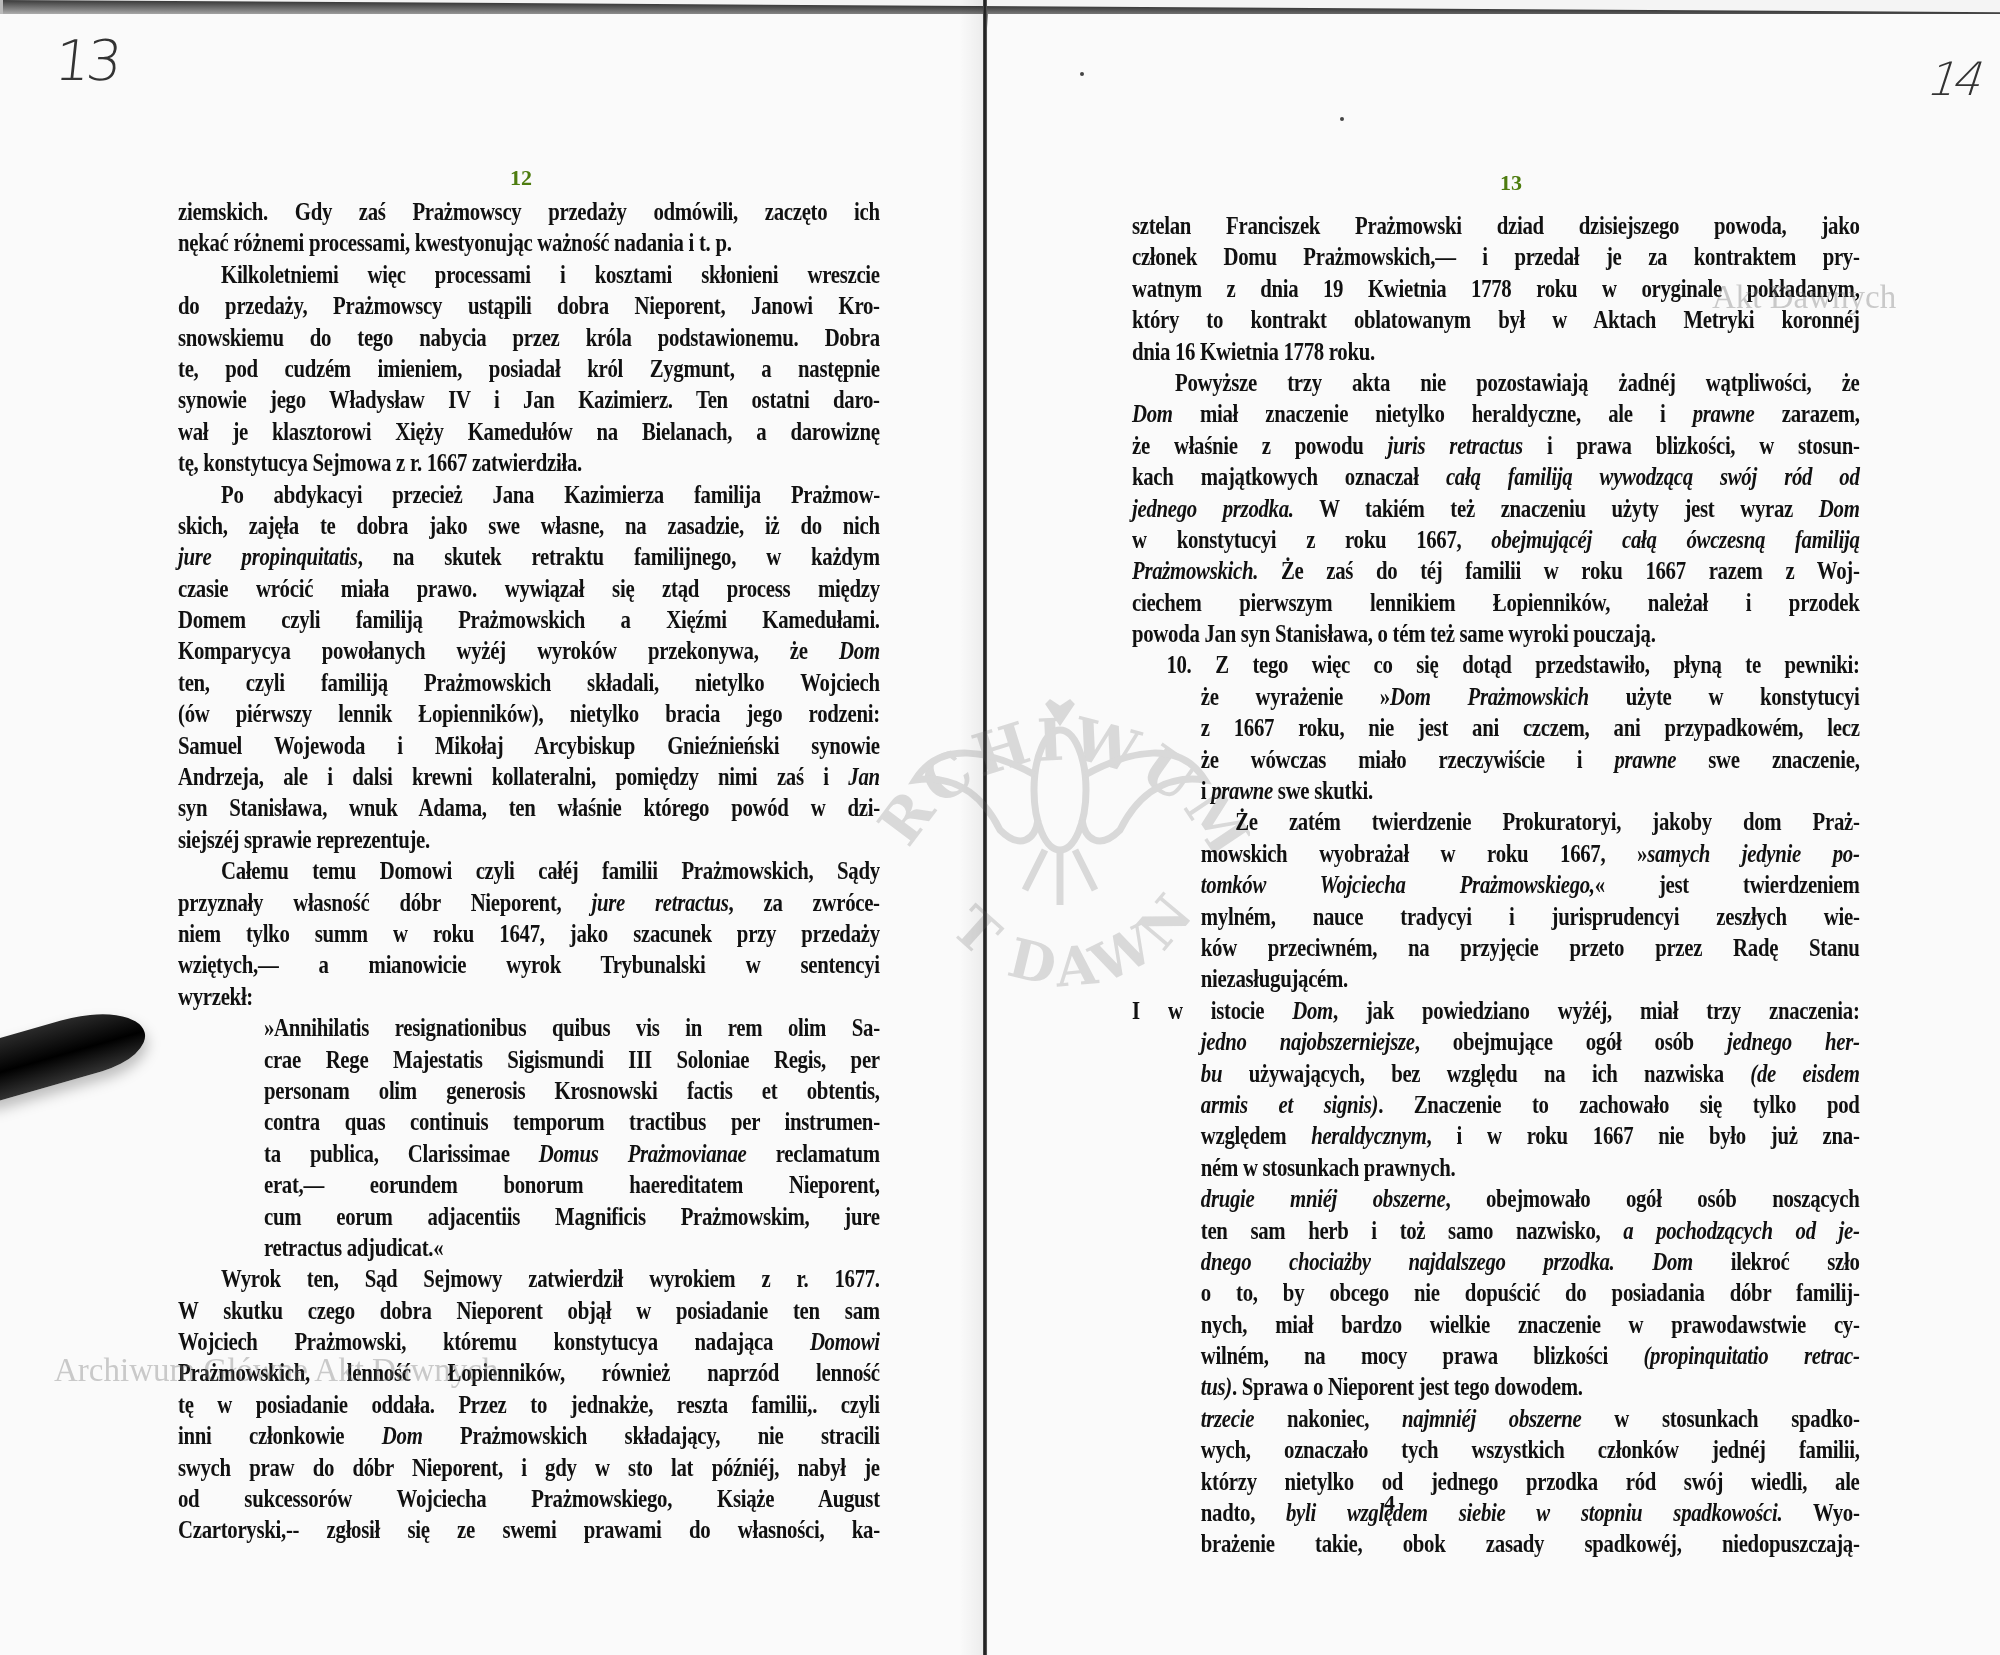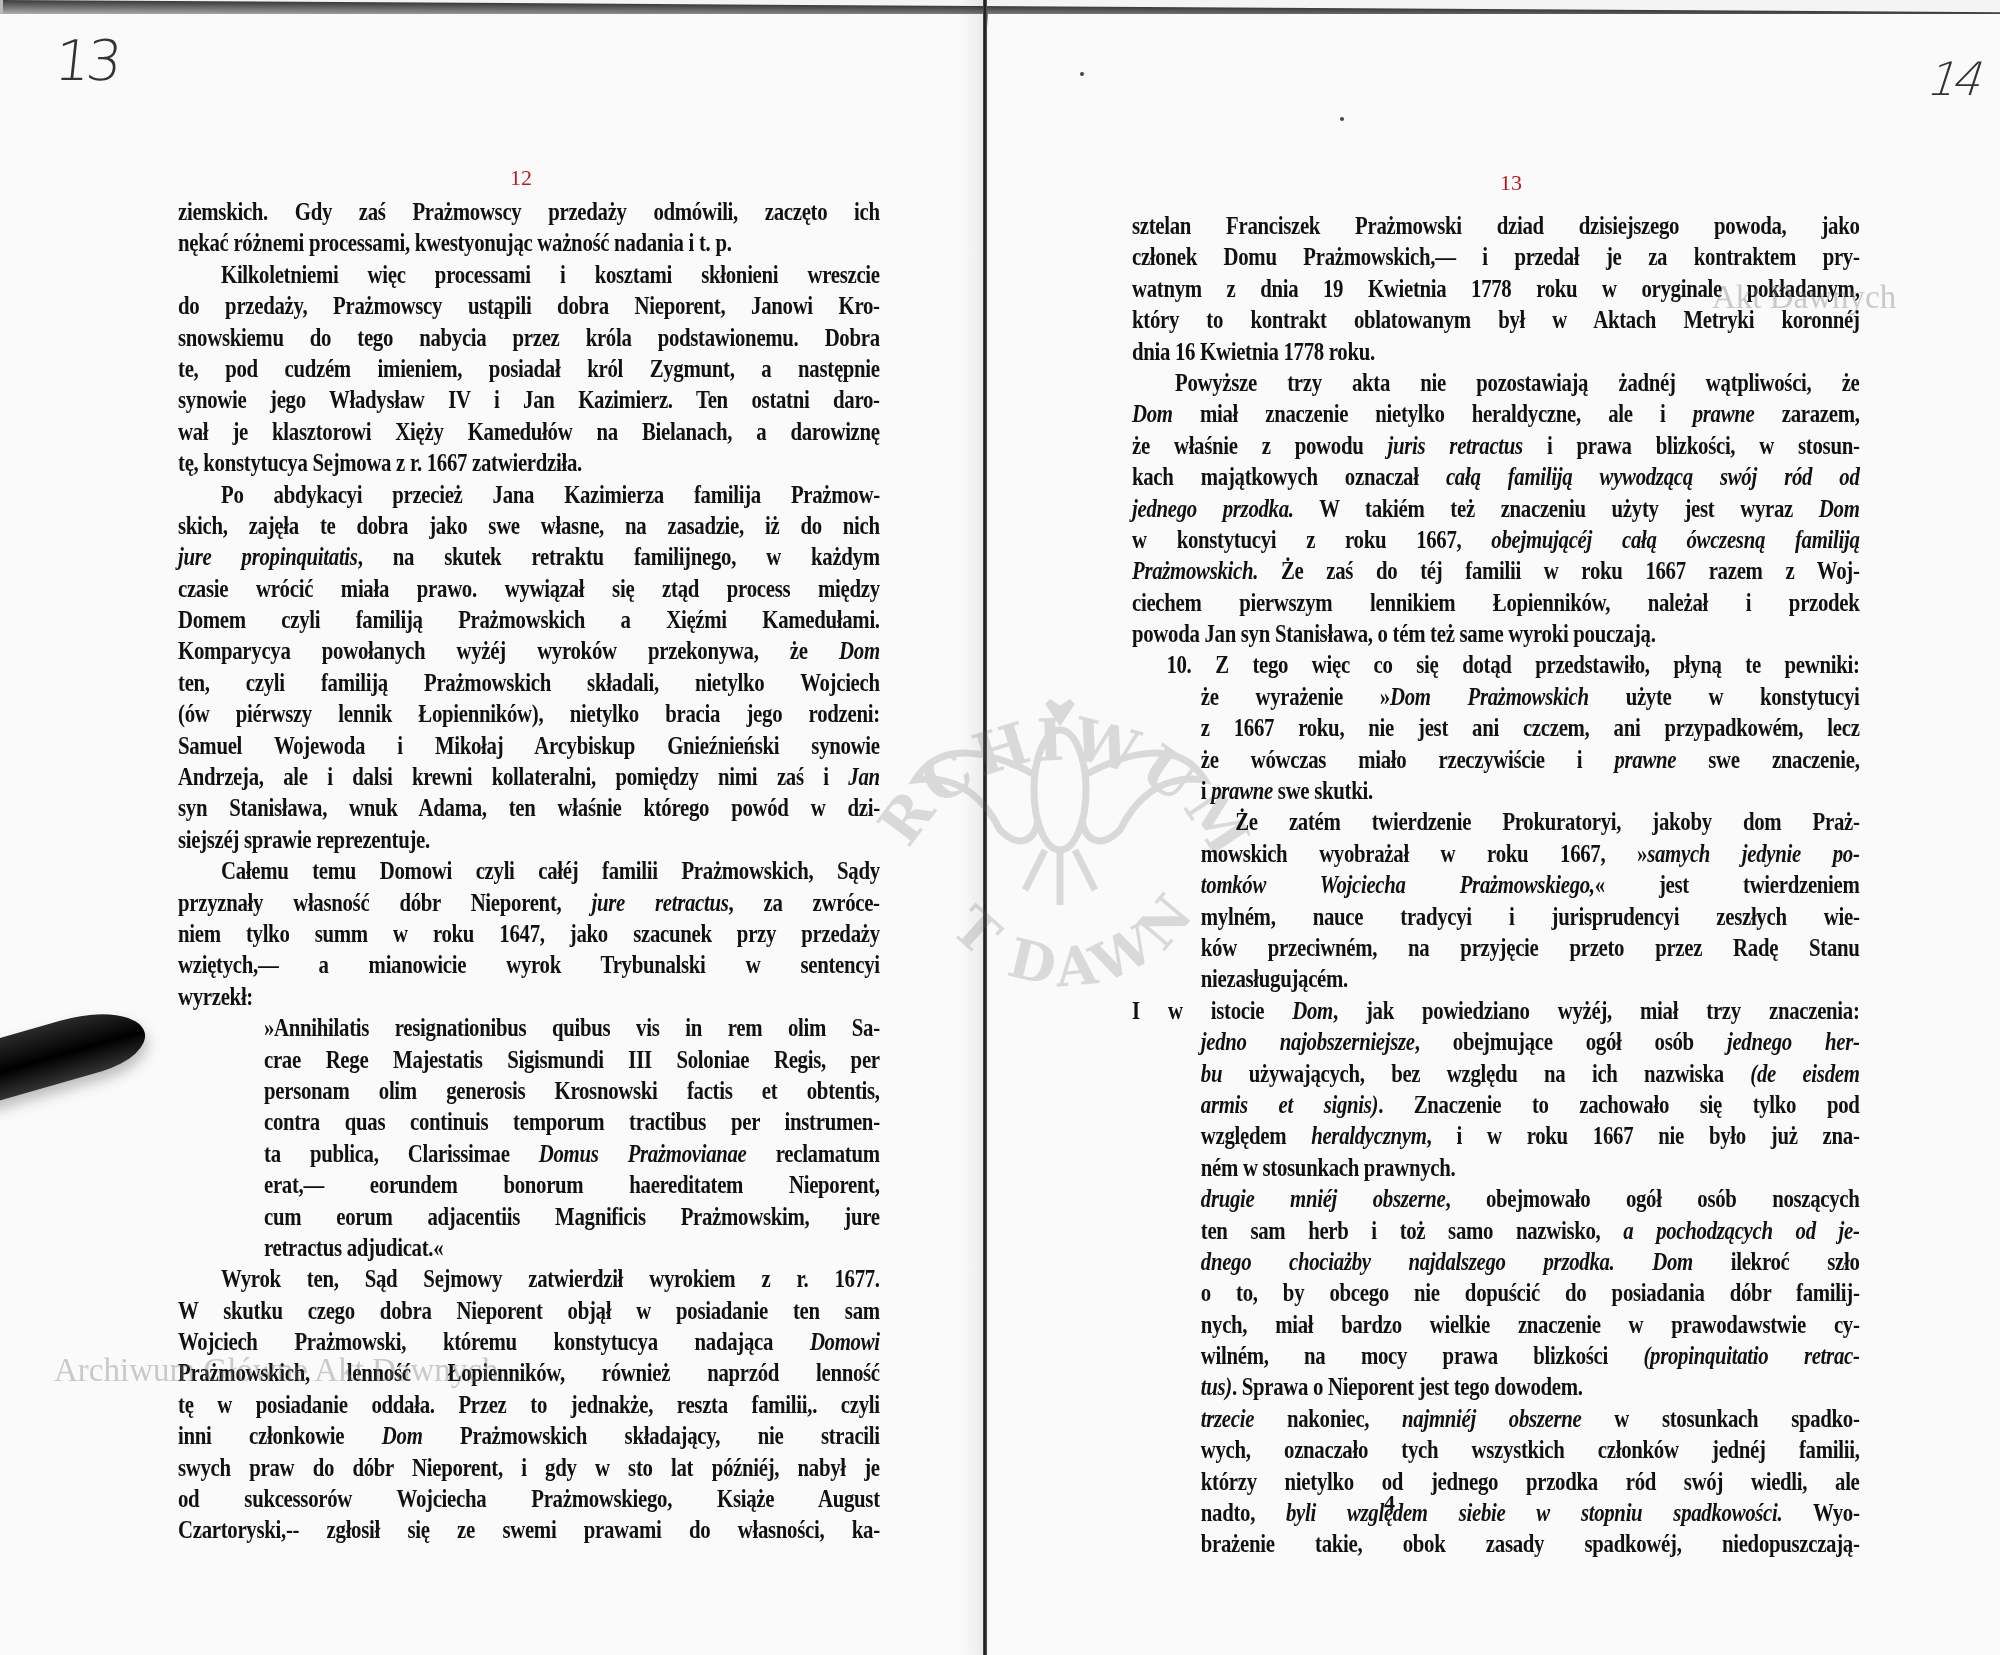--- a/index.html
+++ b/index.html
@@ -25,21 +25,21 @@
     background: linear-gradient(to right, rgba(0,0,0,0), rgba(0,0,0,0.06)); }
 
   .ms-number {
     position: absolute; font-family: "DejaVu Sans", sans-serif; font-weight: 300;
     font-size: 56px; color: #333; letter-spacing: -4px;
   }
   .ms-left  { left: 55px; top: 28px; transform: skewX(-6deg); }
   .ms-right { left: 1930px; top: 52px; font-size: 46px; transform: skewX(-18deg); }
 
   .folio {
-    position: absolute; font-weight: normal; font-size: 22px; color: #b91c1c;
+    position: absolute; font-weight: bold; font-size: 22px; color: #4d7c0f;
   }
   .folio-left  { left: 510px; top: 165px; }
   .folio-right { left: 1500px; top: 170px; }
   .sig { position: absolute; left: 1384px; top: 1490px; font-weight: bold; font-size: 22px; }
 
   .column {
     position: absolute; font-size: 24.2px; line-height: 31.4px;
     font-weight: bold; letter-spacing: -0.35px;
     transform: scaleX(0.86); transform-origin: left top;
   }

